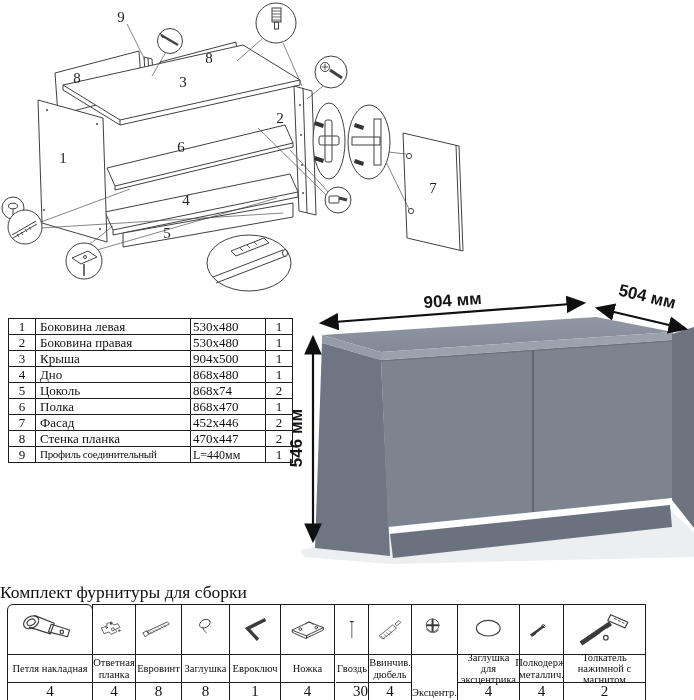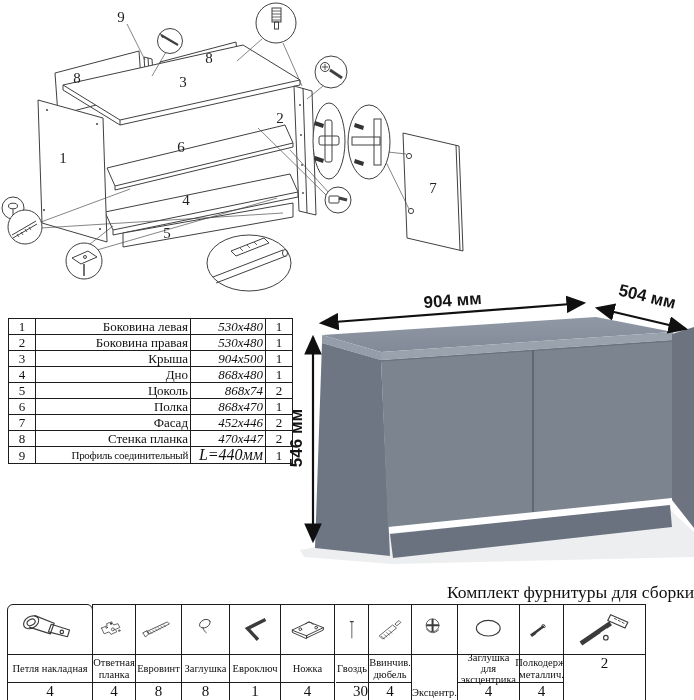--- a/index.html
+++ b/index.html
@@ -7,28 +7,28 @@
         font-family:"Liberation Serif",serif;color:#111;}
   svg text{user-select:none;}
   .lbl{font-family:"Liberation Serif",serif;font-size:15px;fill:#222;}
   .dim{font-family:"Liberation Sans",sans-serif;font-weight:bold;font-size:17px;fill:#141414;}
 
   
   #parts-table{position:absolute;left:8px;top:318px;border-collapse:collapse;}
   #parts-table td{border:1px solid #1c1c1c;height:15px;padding:0 2px;
       font-family:"Liberation Serif",serif;font-size:13px;line-height:1;white-space:nowrap;}
   #parts-table td.c-num{width:22px;text-align:center;}
-  #parts-table td.c-name{width:148px;text-align:right;padding-left:4px;}
-  #parts-table td.c-size{width:70px;text-align:right;font-style:italic;}
+  #parts-table td.c-name{width:148px;text-align:left;padding-left:4px;}
+  #parts-table td.c-size{width:70px;text-align:left;}
   #parts-table td.c-qty{width:22px;text-align:center;}
   #parts-table tr:last-child td.c-name{font-size:11px;letter-spacing:-.3px;}
-  #parts-table tr:last-child td.c-size{font-size:16px;margin-top:12px;}
+  #parts-table tr:last-child td.c-size{font-size:12px;margin-top:12px;}
 
   
-  .hw-title{position:absolute;left:0;top:582px;width:694px;text-align:right;
+  .hw-title{position:absolute;left:0;top:582px;width:694px;text-align:left;
       font-family:"Liberation Serif",serif;font-size:17.5px;color:#101010;}
   #hw-table{position:absolute;left:7px;top:604px;display:flex;}
   .hw-col{box-sizing:border-box;border:1px solid #1c1c1c;margin-left:-1px;
       display:flex;flex-direction:column;background:#fff;}
   .hw-col:first-child{margin-left:0;}
   .hw-icon{height:49px;border-bottom:1px solid #1c1c1c;display:flex;align-items:center;justify-content:center;overflow:hidden;}
   .hw-icon svg{width:96%;height:46px;}
   .hw-label{height:27px;border-bottom:1px solid #1c1c1c;display:flex;align-items:center;justify-content:center;
       text-align:center;font-family:"Liberation Serif",serif;font-size:10.5px;line-height:1.08;padding:0 1px;}
   .hw-qty{height:16px;text-align:center;font-family:"Liberation Serif",serif;font-size:15px;line-height:16px;}
@@ -439,17 +439,18 @@
           <svg viewBox="0 0 64 48">
             <g stroke="#3b3b3b" fill="none" stroke-width="1.2" stroke-linejoin="round" stroke-linecap="round">
    <path d="M7 38 L38 17" stroke-width="5" stroke-linecap="butt"></path>
    <path d="M28 27 l6 -4" stroke="#fff" stroke-width="1.1"></path>
    <path d="M38 8 L56 16 l-3 6 -18 -8 z"></path>
    <path d="M42 12 l2 1 M46 14 l2 1 M50 16 l2 1" stroke-width="0.9"></path>
    <circle cx="33" cy="32" r="2.4"></circle>
             </g>
           </svg>
         </div>
+        <div class="hw-label">Толкатель нажимной с магнитом</div>
         <div class="hw-qty">2</div>
       </div>
     </div>
 
 </div>
 
 </body></html>

